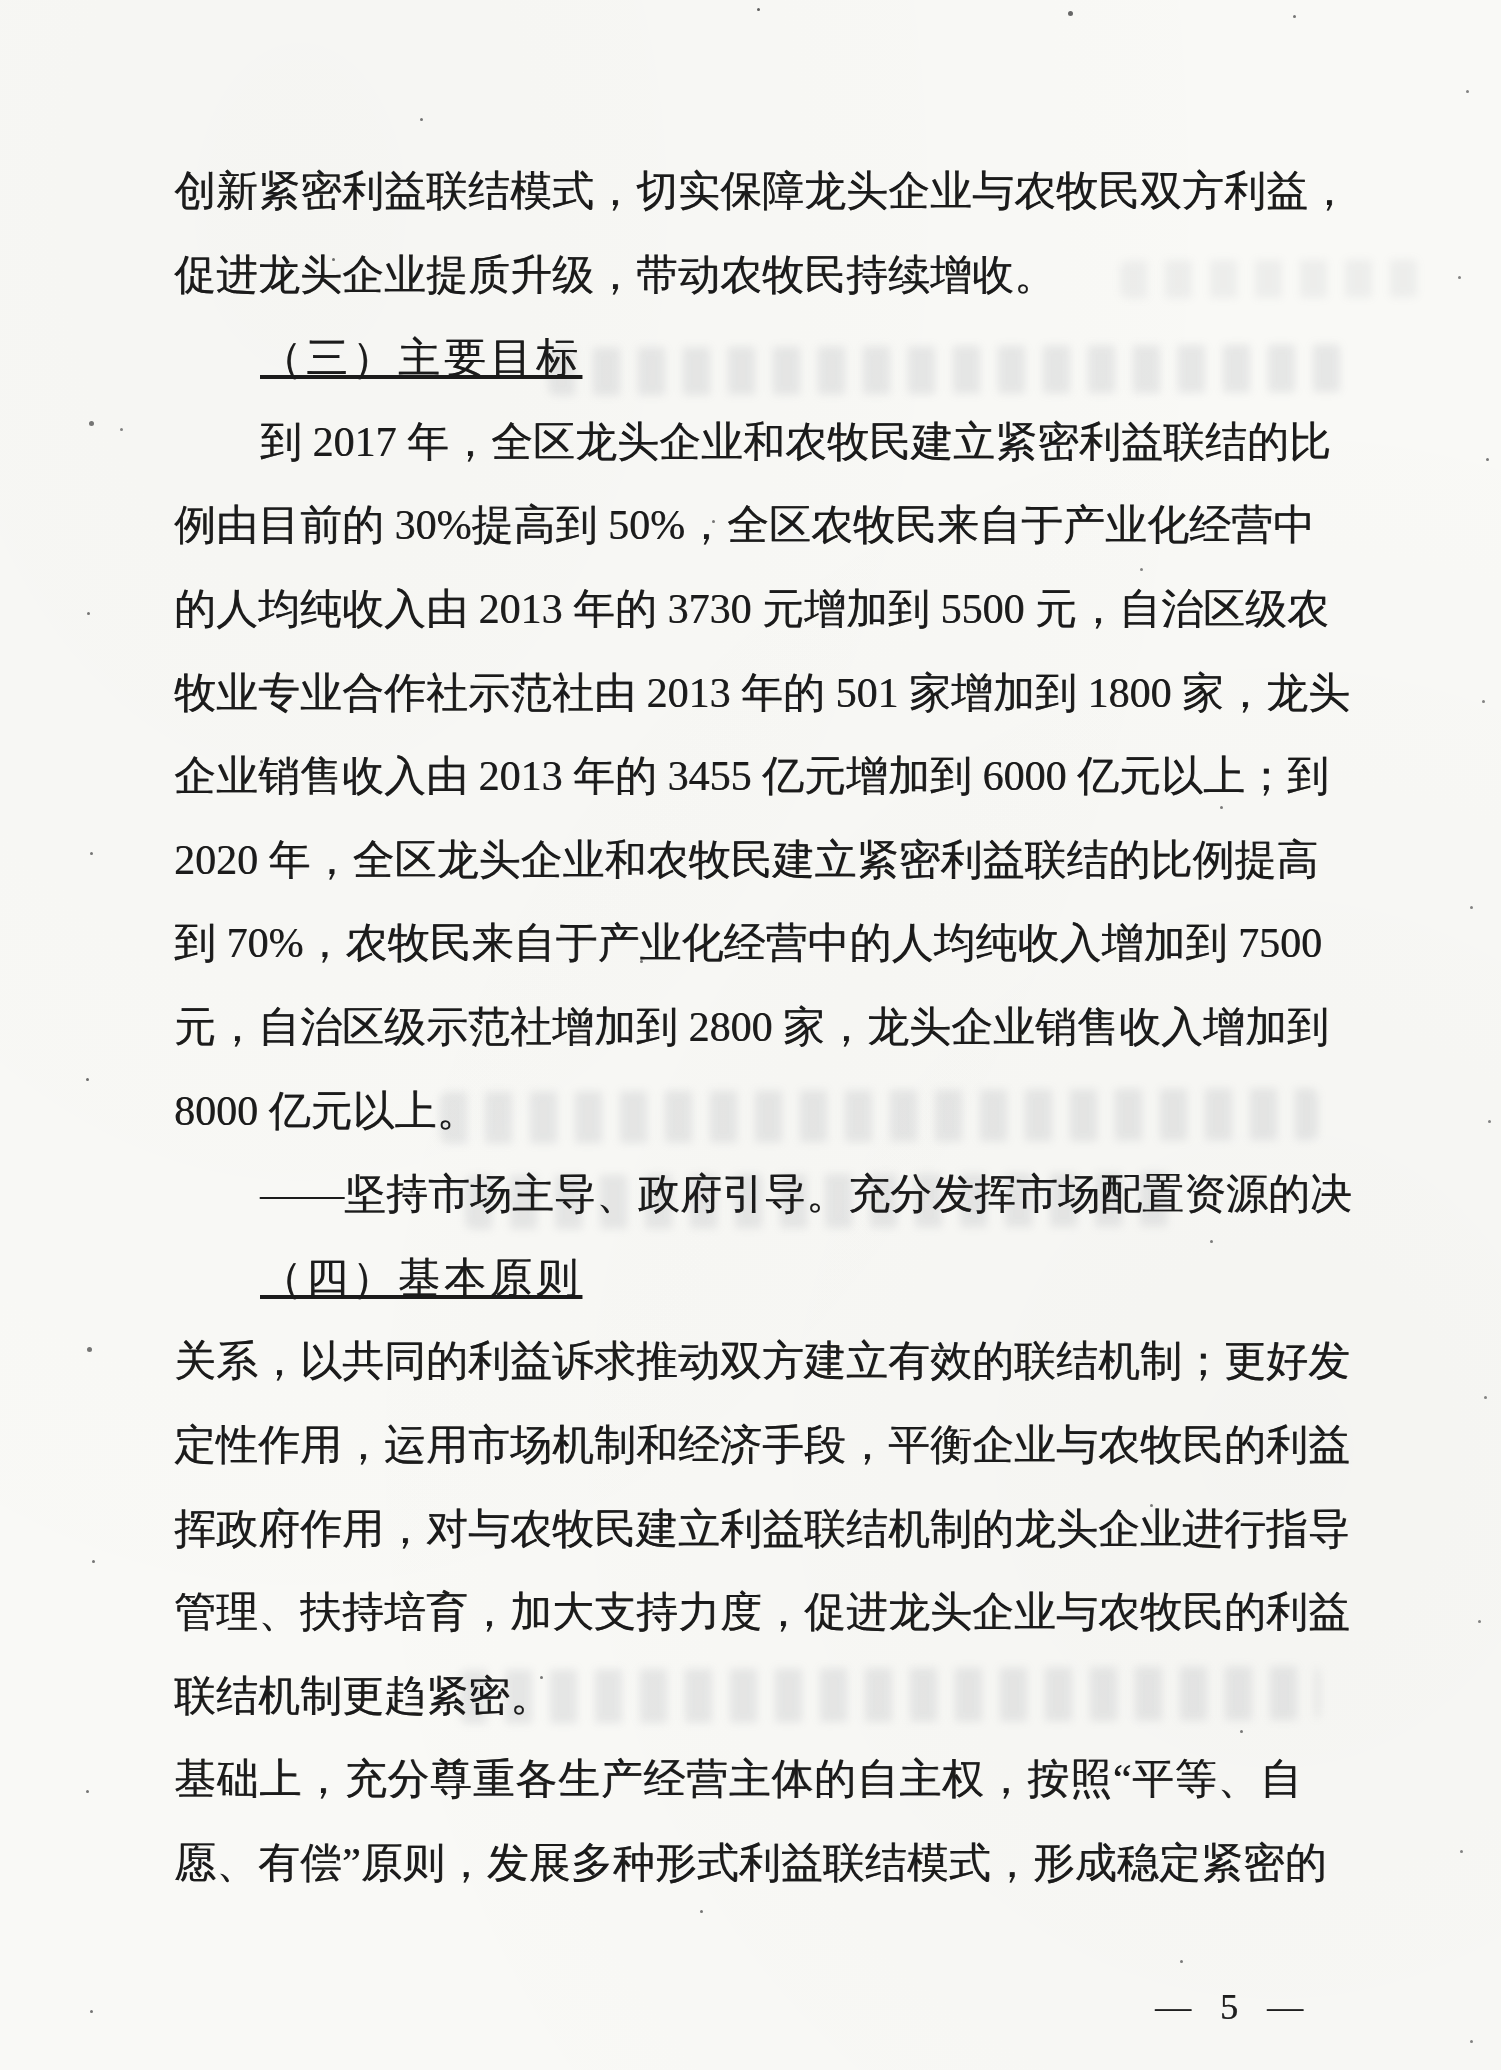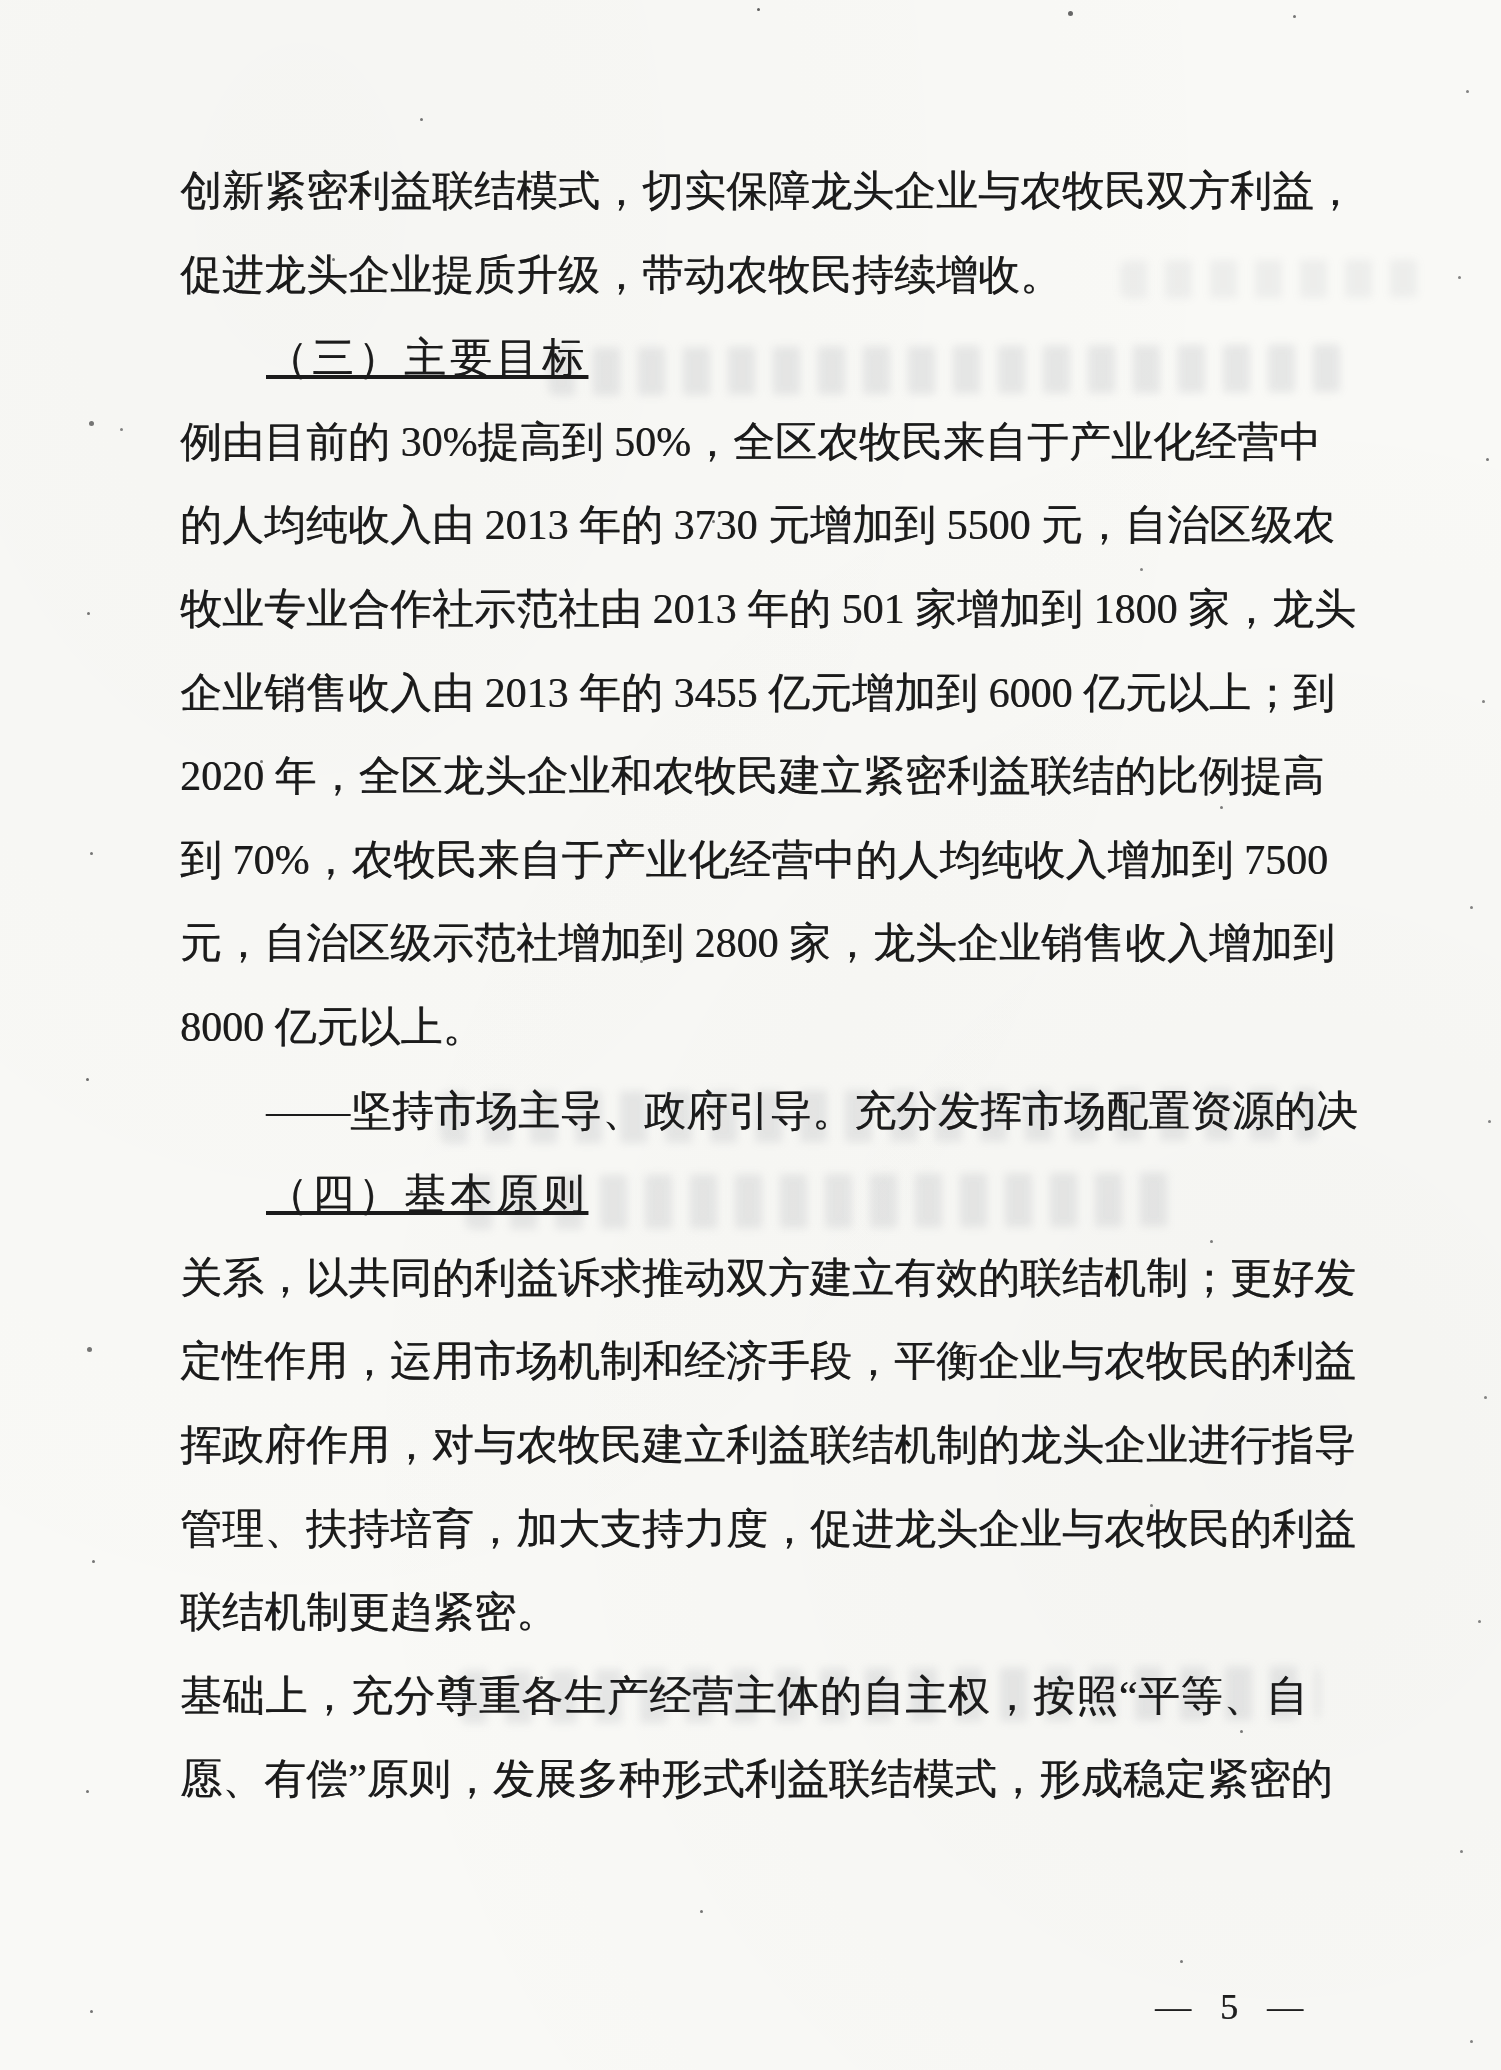--- a/index.html
+++ b/index.html
@@ -12,21 +12,21 @@
   }
   .sheet {
     position:absolute; inset:0;
     background:
       radial-gradient(ellipse at 20% 10%, rgba(0,0,0,0.015), transparent 60%),
       radial-gradient(ellipse at 85% 70%, rgba(0,0,0,0.02), transparent 55%),
       #f9f9f6;
   }
   .textblock {
     position:absolute;
-    left:180px; top:150px;
+    left:174px; top:150px;
     width:1128px;
     color:#1b1b1b;
     font-size:42px;
   }
   .line {
     height:83.6px;
     line-height:83.6px;
     white-space:nowrap;
     text-shadow:0.6px 0 0 rgba(20,20,20,0.75);
   }
@@ -91,20 +91,21 @@
   <div class="bleed" style="left:440px; top:1090px; width:878px; height:52px;"></div>
   <div class="bleed" style="left:465px; top:1174px; width:720px; height:54px;"></div>
   <div class="bleed" style="left:460px; top:1668px; width:860px; height:54px;"></div>
 
   <div class="speck"></div>
 
   <div class="textblock" id="textblock">
       <div class="line j">创新紧密利益联结模式，切实保障龙头企业与农牧民双方利益，</div>
       <div class="line">促进龙头企业提质升级，带动农牧民持续增收。</div>
       <div class="line ind heading">（三）主要目标</div>
+      <div class="line ind j">到 2017 年，全区龙头企业和农牧民建立紧密利益联结的比</div>
       <div class="line j">例由目前的 30%提高到 50%，全区农牧民来自于产业化经营中</div>
       <div class="line j">的人均纯收入由 2013 年的 3730 元增加到 5500 元，自治区级农</div>
       <div class="line j">牧业专业合作社示范社由 2013 年的 501 家增加到 1800 家，龙头</div>
       <div class="line j">企业销售收入由 2013 年的 3455 亿元增加到 6000 亿元以上；到</div>
       <div class="line j">2020 年，全区龙头企业和农牧民建立紧密利益联结的比例提高</div>
       <div class="line j">到 70%，农牧民来自于产业化经营中的人均纯收入增加到 7500</div>
       <div class="line j">元，自治区级示范社增加到 2800 家，龙头企业销售收入增加到</div>
       <div class="line">8000 亿元以上。</div>
       <div class="line ind j">——坚持市场主导、政府引导。充分发挥市场配置资源的决</div>
       <div class="line ind heading">（四）基本原则</div>

